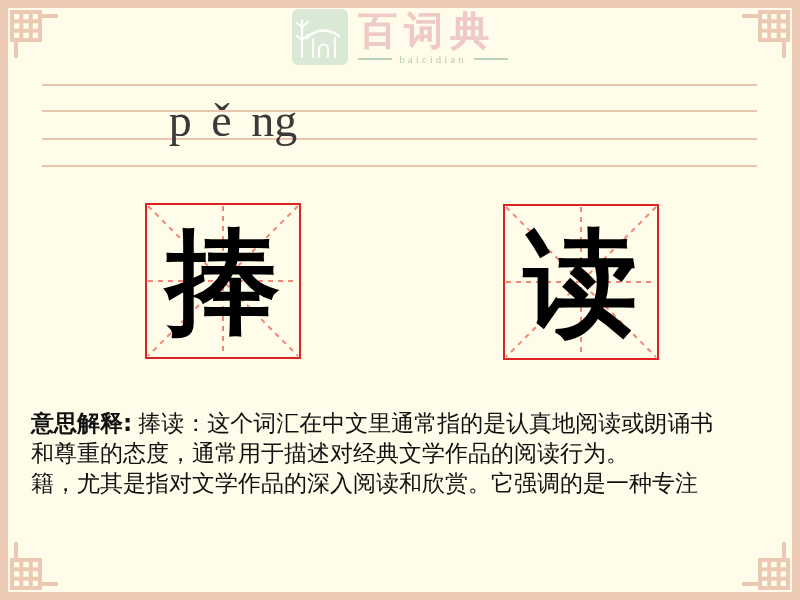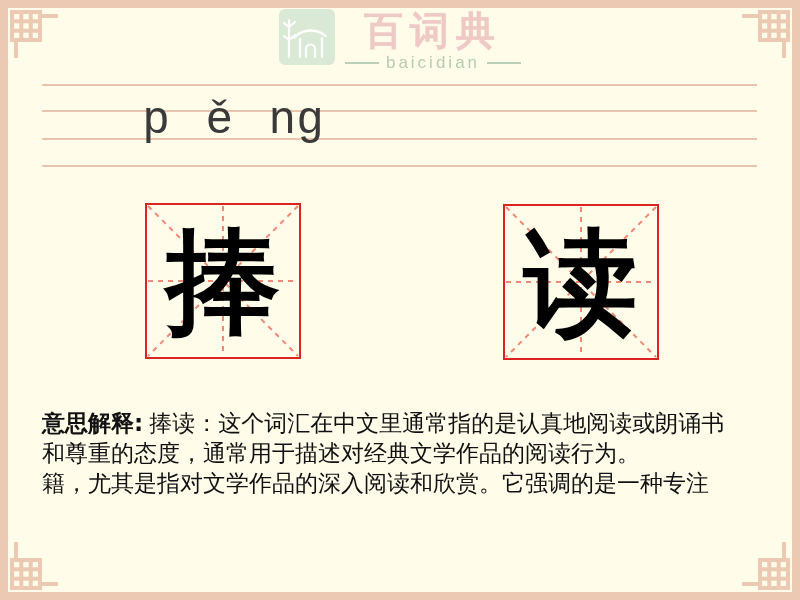--- a/index.html
+++ b/index.html
@@ -24,43 +24,43 @@
   .corner.tr{top:8px;right:8px;transform:scaleX(-1);}
   .corner.bl{bottom:8px;left:8px;transform:scaleY(-1);}
   .corner.br{bottom:8px;right:8px;transform:scale(-1,-1);}
 
   
   .logo{
     position:absolute;top:9px;left:0;right:0;
     display:flex;justify-content:center;align-items:flex-start;gap:10px;
   }
   .logo-icon{width:56px;height:56px;display:block;}
-  .logo-text{display:flex;flex-direction:column;align-items:center;}
+  .logo-text{display:flex;flex-direction:column;align-items:flex-start;}
   .logo-title{
     font-size:39px;line-height:42px;font-weight:bold;
     color:#eec9c6;letter-spacing:7px;
     font-family:"DejaVu Serif", serif;
     text-shadow:0 0 1px #f6dcd8;
     white-space:nowrap;
   }
   .logo-sub{display:flex;align-items:center;gap:7px;margin-top:2px;}
   .logo-sub .dash{width:34px;height:2px;background:#bccfb8;}
   .logo-sub .sub-text{
-    font-family:Liberation Sans, sans-serif;
-    font-size:17px;color:#b7cbb3;letter-spacing:3px;
+    font-family:Liberation Serif, serif;
+    font-size:11px;color:#b7cbb3;letter-spacing:3px;
   }
 
   
   .gridline{
     position:absolute;left:42px;width:715px;height:2px;
     background:#e9c4ae;
   }
   .pinyin{
     position:absolute;
-    font-family:Liberation Mono, monospace;
+    font-family:Liberation Serif, serif;
     font-size:46px;line-height:46px;color:#3a3a3a;
     word-spacing:8px;white-space:nowrap;
     transform:translateX(-50%);
   }
 
   
   .char-box{
     position:absolute;width:152px;height:152px;
     border:2px solid #dd2222;background:#fffdea;
     box-sizing:content-box;
@@ -69,21 +69,21 @@
   .char-glyph{
     position:absolute;inset:0;
     display:flex;align-items:center;justify-content:center;
     font-family:"DejaVu Serif", serif;
     font-size:114px;font-weight:900;color:#000;
     line-height:1;
   }
 
   
   .meaning{
-    position:absolute;left:42px;top:408px;width:724px;
+    position:absolute;left:31px;top:408px;width:724px;
     font-size:23px;line-height:30px;color:#111;
     font-family:"DejaVu Serif", serif;
   }
   .meaning p{margin:0;}
   .meaning .label{
     font-family:"DejaVu Sans", sans-serif;
     font-weight:bold;margin-right:6px;
   }
 </style>
 </head>

